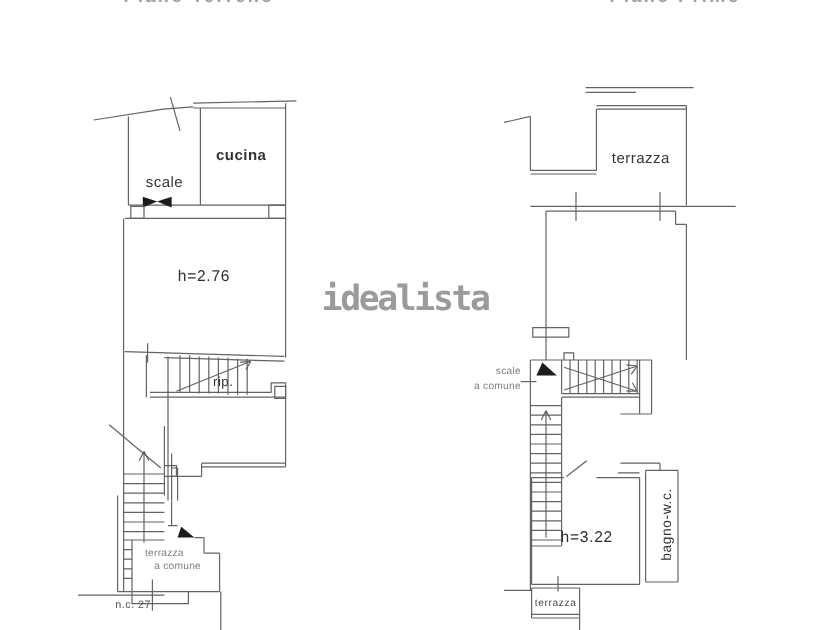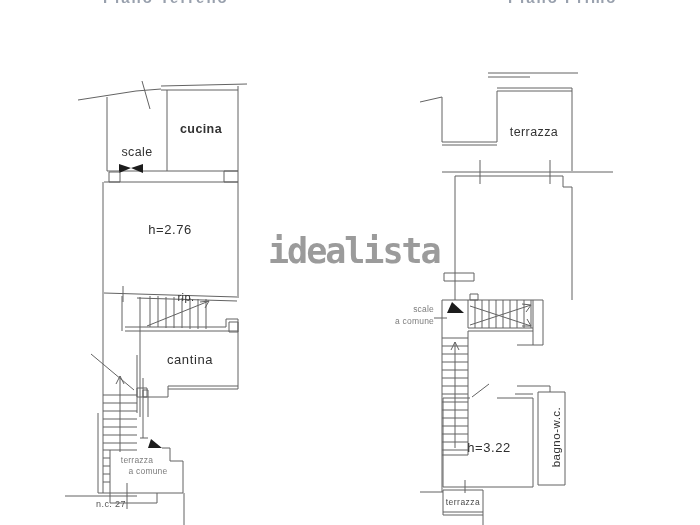--- a/index.html
+++ b/index.html
@@ -20,21 +20,21 @@
   .rip{font-size:11px;}
   .big{font-size:12.5px;}
   .tiny-terr{font-size:8.5px;color:#4a4a4a;letter-spacing:.5px;}
   .bagno{
     font-size:11.5px;color:#333;width:90px;height:14px;
     transform:rotate(-90deg);transform-origin:center center;letter-spacing:.5px;
   }
   .watermark{
     position:absolute;left:268px;top:231px;
     font-family:"DejaVu Sans Mono",monospace;font-weight:bold;
-    font-size:35px;letter-spacing:-2px;color:#9b9b9b;
+    font-size:29px;letter-spacing:-2px;color:#9b9b9b;
   }
   .clip-title{
     position:absolute;top:0;height:6px;overflow:hidden;color:#98a0ad;
   }
   .clip-title span{
     display:block;transform:translateY(-11px);font-size:15px;letter-spacing:2px;
     font-weight:bold;
   }
 </style>
 </head>
@@ -133,23 +133,22 @@
   </svg>
 
   <div class="label big" style="left:77px;top:110px;width:120px;">
     <div>scale</div>
   </div>
 
   <div class="label big" style="left:161px;top:121px;width:80px;font-weight:bold;">cucina</div>
 
   <div class="label h-label" style="left:120px;top:221px;width:100px;">h=2.76</div>
 
-  <div class="label rip" style="left:156px;top:290px;width:60px;">rip.</div>
+  <div class="label rip" style="left:156px;top:312px;width:60px;">rip.</div>
 
-  <div class="label h-label" style="left:140px;top:351px;width:100px;">cantina</div>
 
   <div class="label small-label" style="left:112px;top:455px;width:50px;">terrazza</div>
   <div class="label small-label" style="left:123px;top:466px;width:50px;">a comune</div>
 
   <div class="label civic" style="left:90px;top:498px;width:42px;">n.c. 27</div>
 
   <div class="label big" style="left:494px;top:124px;width:80px;">terrazza</div>
 
 
   <div class="label small-label" style="left:396px;top:304px;width:38px;text-align:right;">scale</div>

